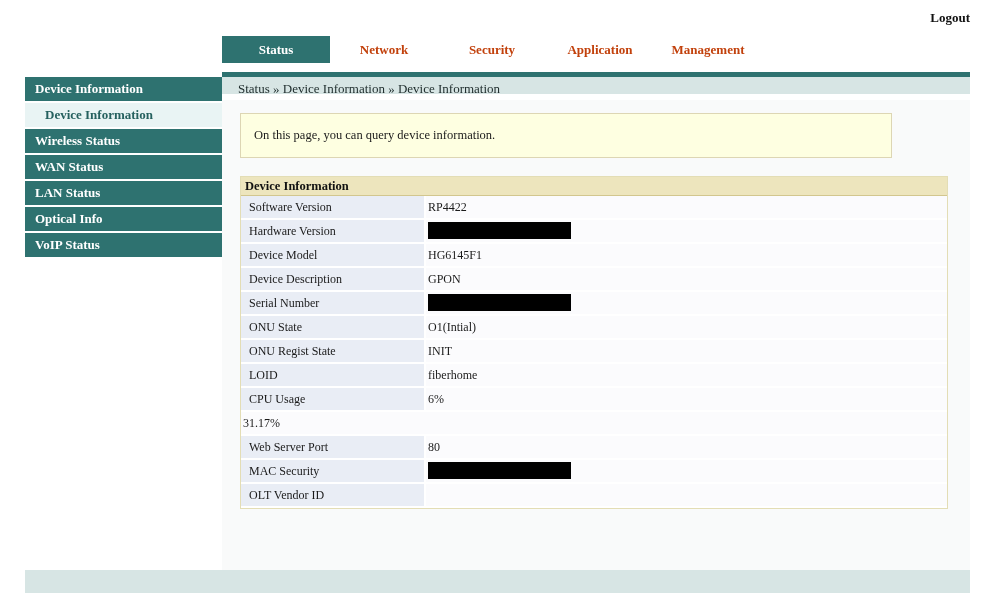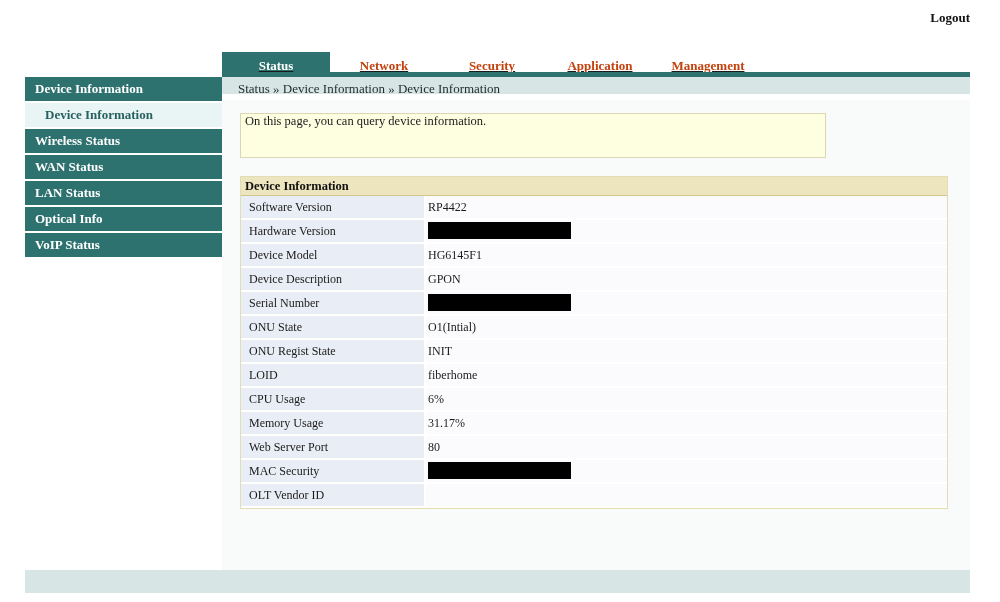--- a/index.html
+++ b/index.html
@@ -5,43 +5,43 @@
   * { margin:0; padding:0; box-sizing:border-box; }
   html,body { width:1000px; height:602px; background:#ffffff; overflow:hidden;
               font-family:"Liberation Serif","DejaVu Serif",serif; color:#1a1a1a; }
   .page { position:relative; width:1000px; height:602px; }
 
   
   .logout { position:absolute; top:10px; right:30px; font-weight:bold; font-size:13px;
             color:#111; text-decoration:none; cursor:pointer; }
 
   
-  .topnav { position:absolute; left:222px; top:52px; width:748px; height:27px; display:flex;text-decoration:underline; }
+  .topnav { position:absolute; left:222px; top:36px; width:748px; height:27px; display:flex; }
   .tab { width:108px; height:27px; line-height:27px; text-align:center; font-weight:bold;
          font-size:13px; color:#c2410c; background:#fff; cursor:pointer; }
   .tab.active { background:var(--teal); color:#fff; }
   .teal-strip { position:absolute; left:222px; top:72px; width:748px; height:5px; background:var(--teal); }
 
   
   .breadcrumb { position:absolute; left:222px; top:77px; width:748px; height:17px;
                 background:var(--breadcrumb-bg); line-height:23px; padding-left:16px;
                 font-size:13px; color:#1d2b2b; }
 
   
   .sidebar { position:absolute; left:25px; top:77px; width:197px; }
   .side-item { width:197px; height:24px; line-height:24px; margin-bottom:2px;
                background:var(--teal); color:#ffffff; font-weight:bold; font-size:13px;
                padding-left:10px; cursor:pointer; }
   .side-item.sub { background:var(--sub-item-bg); color:#26615f; padding-left:20px; }
 
   
   .content { position:absolute; left:222px; top:100px; width:748px; height:470px; background:#f9fafa; }
-  .notice { position:absolute; left:18px; top:13px; width:586px; height:45px;
+  .notice { position:absolute; left:18px; top:13px; width:652px; height:45px;
             background:var(--notice-bg); border:1px solid var(--notice-border);
-            font-size:12.5px; display:flex; padding-left:4px; }
+            font-size:12.5px; display:flex; align-items:center; padding-left:13px; }
 
   .dev-table { position:absolute; left:18px; top:76px; width:708px;
                border:1px solid var(--table-border); background:#fff; }
   .table-title { height:19px; line-height:18px; background:var(--table-header-bg);
                  border-bottom:1px solid var(--table-header-line);
                  font-weight:bold; font-size:12.5px; padding-left:4px; color:#111; }
   .trow { display:flex; height:24px; }
   .trow .label { width:185px; background:var(--label-cell-bg); border-right:2px solid #fff;
                  border-bottom:2px solid #fff; font-size:12px; line-height:22px; padding-left:8px; }
   .trow .value { flex:1; background:var(--value-cell-bg); border-bottom:2px solid #fff;
@@ -123,21 +123,20 @@
           </div>
           <div class="trow">
             <div class="label">LOID</div>
             <div class="value">fiberhome</div>
           </div>
           <div class="trow">
             <div class="label">CPU Usage</div>
             <div class="value">6%</div>
           </div>
           <div class="trow">
-            <div class="label">Memory Usage</div>
             <div class="value">31.17%</div>
           </div>
           <div class="trow">
             <div class="label">Web Server Port</div>
             <div class="value">80</div>
           </div>
           <div class="trow">
             <div class="label">MAC Security</div>
             <div class="value">
               <div class="redaction"></div>

